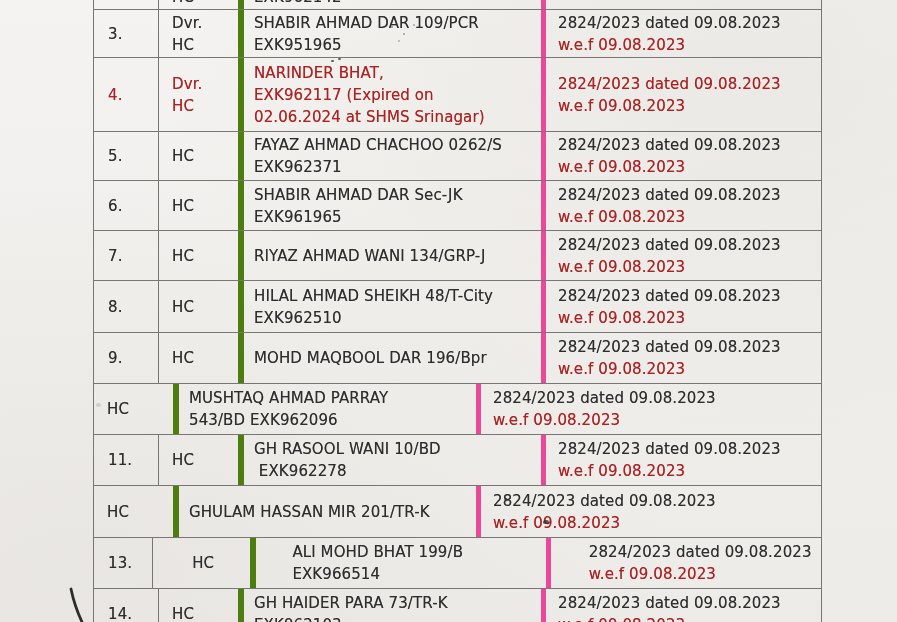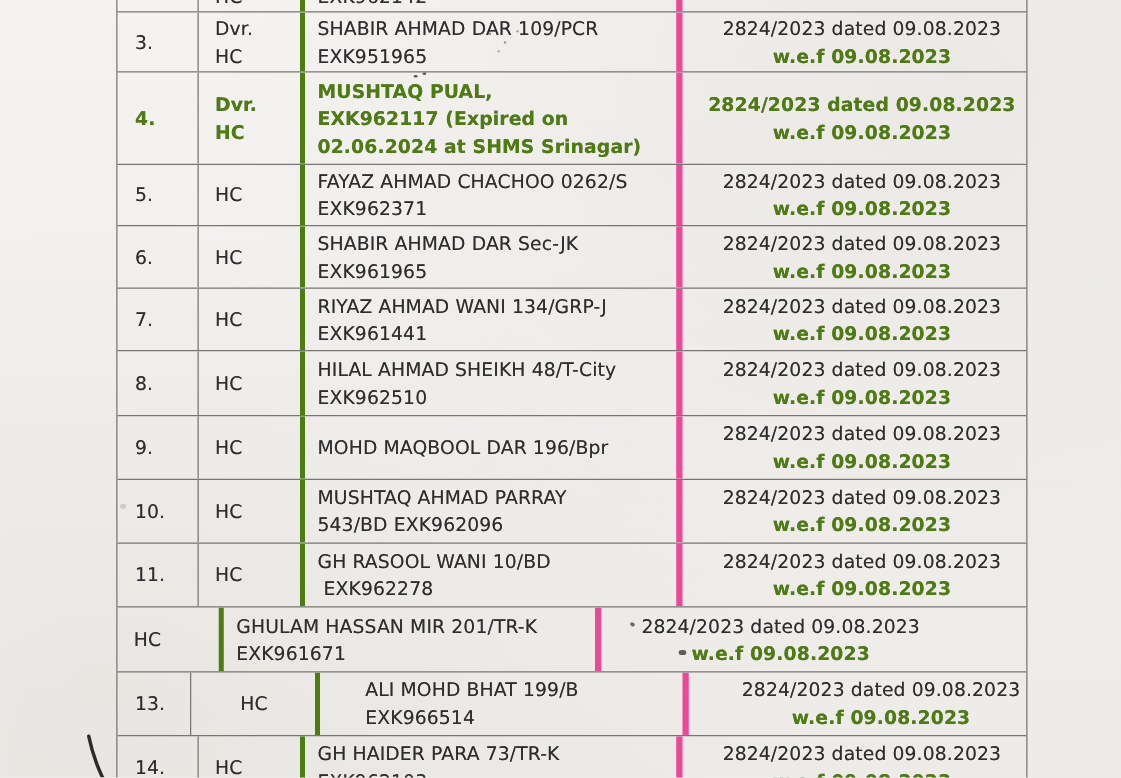--- a/index.html
+++ b/index.html
@@ -14,29 +14,29 @@
     color:#2d2d2d;
   }
   .page{position:absolute;inset:0;}
   .doc-table{
     position:absolute;left:93px;top:-40px;width:727px;
     border-left:1px solid #787672;border-right:1px solid #787672;border-top:1px solid #787672;
   }
   .tr{display:flex;border-bottom:1px solid #787672;overflow:hidden;}
   .td{box-sizing:border-box;display:flex;flex-direction:column;justify-content:center;overflow:hidden;}
   .c-sno{width:65px;border-right:1px solid #787672;padding-left:14px;}
-  .c-rank{width:85px;border-right:4px solid #4d7c0f;padding-left:13px;}
+  .c-rank{width:85px;border-right:6px solid #4d7c0f;padding-left:13px;}
   .c-name{width:302px;border-right:5px solid #ec4899;padding-left:10px;}
-  .c-order{width:275px;padding-left:12px;text-align:center;}
+  .c-order{width:275px;padding-left:12px;}
   .tline{
     font-size:15px;line-height:22px;white-space:pre;
     text-shadow:0 0 0.5px rgba(40,40,40,0.55);
     letter-spacing:0.1px;
   }
-  .bold .tline, .tline.bold{font-weight:bold;color:#4d7c0f;}
+  .bold .tline, .tline.bold{font-weight:normal;color:#b91c1c;}
   .partial .td{justify-content:flex-end;padding-bottom:1px;}
   .artifact{position:absolute;pointer-events:none;}
   .speck{position:absolute;border-radius:50%;}
   svg.pen{position:absolute;left:0;top:0;pointer-events:none;}
 </style>
 </head>
 <body>
 
 <div class="page">
 
@@ -72,21 +72,21 @@
         </div>
         <div class="tr bold" style="height: 73px;">
           <div class="td c-sno">
             <span class="tline">4.</span>
           </div>
           <div class="td c-rank">
             <span class="tline">Dvr.</span>
             <span class="tline">HC</span>
           </div>
           <div class="td c-name">
-            <span class="tline">MUSHTAQ PUAL,</span>
+            <span class="tline">NARINDER BHAT,</span>
             <span class="tline">EXK962117 (Expired on</span>
             <span class="tline">02.06.2024 at SHMS Srinagar)</span>
           </div>
           <div class="td c-order">
             <span class="tline">2824/2023 dated 09.08.2023</span>
             <span class="tline bold">w.e.f 09.08.2023</span>
           </div>
         </div>
         <div class="tr" style="height: 48px;">
           <div class="td c-sno">
@@ -122,21 +122,20 @@
         </div>
         <div class="tr" style="height: 49px;">
           <div class="td c-sno">
             <span class="tline">7.</span>
           </div>
           <div class="td c-rank">
             <span class="tline">HC</span>
           </div>
           <div class="td c-name">
             <span class="tline">RIYAZ AHMAD WANI 134/GRP-J</span>
-            <span class="tline">EXK961441</span>
           </div>
           <div class="td c-order">
             <span class="tline">2824/2023 dated 09.08.2023</span>
             <span class="tline bold">w.e.f 09.08.2023</span>
           </div>
         </div>
         <div class="tr" style="height: 51px;">
           <div class="td c-sno">
             <span class="tline">8.</span>
           </div>
@@ -161,23 +160,20 @@
           </div>
           <div class="td c-name">
             <span class="tline">MOHD MAQBOOL DAR 196/Bpr</span>
           </div>
           <div class="td c-order">
             <span class="tline">2824/2023 dated 09.08.2023</span>
             <span class="tline bold">w.e.f 09.08.2023</span>
           </div>
         </div>
         <div class="tr" style="height: 50px;">
-          <div class="td c-sno">
-            <span class="tline">10.</span>
-          </div>
           <div class="td c-rank">
             <span class="tline">HC</span>
           </div>
           <div class="td c-name">
             <span class="tline">MUSHTAQ AHMAD PARRAY</span>
             <span class="tline">543/BD EXK962096</span>
           </div>
           <div class="td c-order">
             <span class="tline">2824/2023 dated 09.08.2023</span>
             <span class="tline bold">w.e.f 09.08.2023</span>
@@ -198,21 +194,20 @@
             <span class="tline">2824/2023 dated 09.08.2023</span>
             <span class="tline bold">w.e.f 09.08.2023</span>
           </div>
         </div>
         <div class="tr" style="height: 51px;">
           <div class="td c-rank">
             <span class="tline">HC</span>
           </div>
           <div class="td c-name">
             <span class="tline">GHULAM HASSAN MIR 201/TR-K</span>
-            <span class="tline">EXK961671</span>
           </div>
           <div class="td c-order">
             <span class="tline">2824/2023 dated 09.08.2023</span>
             <span class="tline bold">w.e.f 09.08.2023</span>
           </div>
         </div>
         <div class="tr" style="height: 50px; gap: 26px;">
           <div class="td c-sno">
             <span class="tline">13.</span>
           </div>

